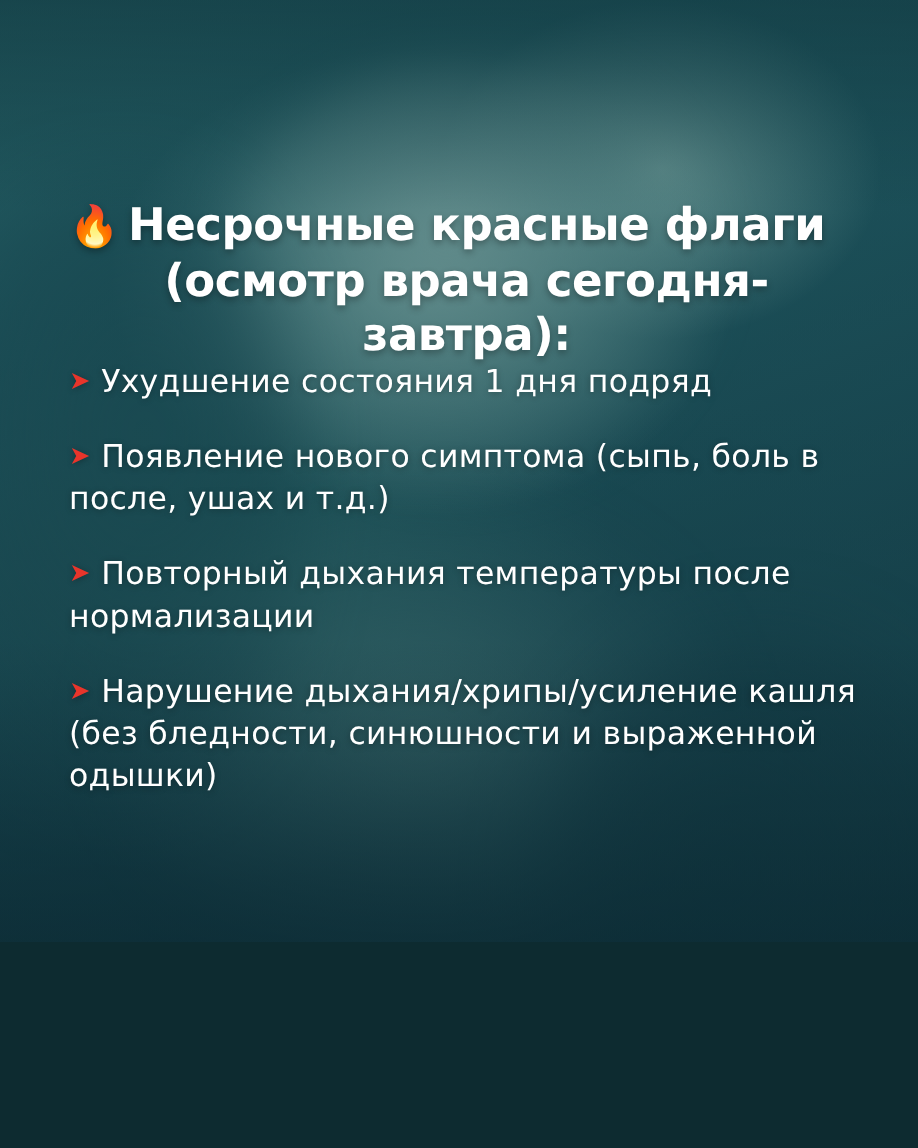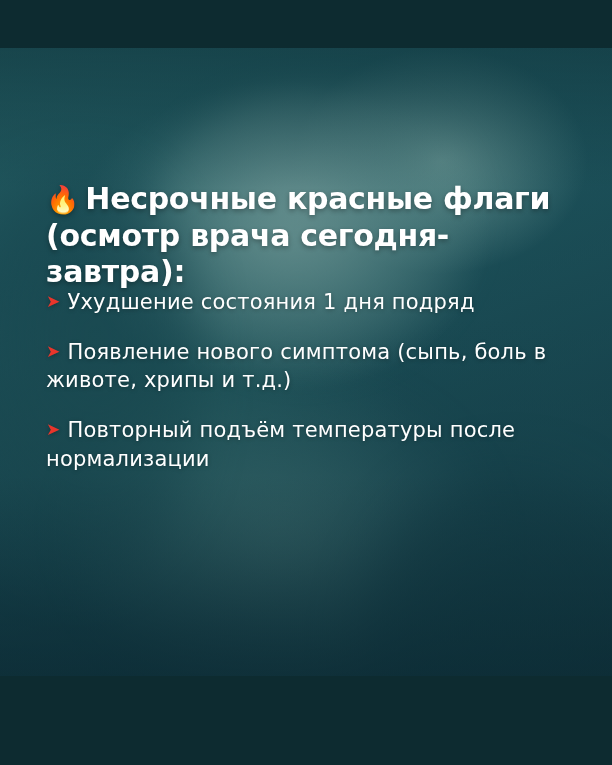--- a/index.html
+++ b/index.html
@@ -7,21 +7,20 @@
     padding: 0;
     background: #0d2b30;
   }
   #poster {
     position: relative;
     width: 612px;
     height: 628px;
     overflow: hidden;
     font-family: "DejaVu Sans", sans-serif;
     background: #17474e;
-    margin-top: 48px;
   }
 
   
   .bg-layer {
     position: absolute;
     inset: 0;
   }
   .bg-base {
     background:
       radial-gradient(ellipse 55% 40% at 46% 30%, #7fb3ae 0%, rgba(127,179,174,0) 62%),
@@ -98,21 +97,21 @@
     font-weight: bold;
     font-size: 30px;
     line-height: 1.22;
     letter-spacing: -0.3px;
     text-shadow: 0 2px 5px rgba(0,0,0,0.32);
   }
   .headline .fire {
     font-size: 27px;
     margin-right: 6px;
   }
-  .headline-l2 { display: block; }
+  .headline-l2 { display: block; text-align: center; }
 
   .list {
     position: absolute;
     left: 46px;
     top: 240px;
     width: 540px;
   }
   .item {
     position: relative;
     margin-bottom: 22px;
@@ -184,24 +183,27 @@
     <div class="headline">
       <span class="fire">🔥</span><span>Несрочные красные флаги</span>
       <span class="headline-l2">(осмотр врача сегодня-завтра):</span>
     </div>
 
     <div class="list">
       <div class="item">
         <span class="bullet">➤</span><span class="item-text">Ухудшение состояния 1 дня подряд</span>
       </div>
       <div class="item">
-        <span class="bullet">➤</span><span class="item-text">Появление нового симптома (сыпь, боль в животе, хрипы и т.д.)</span>
-      </div>
-      <div class="item">
-        <span class="bullet">➤</span><span class="item-text">Повторный подъём температуры после нормализации</span>
+        <span class="bullet">➤</span><span class="item-text">Появление нового симптома (сыпь, боль в после, ушах и т.д.)</span>
+      </div>
+      <div class="item">
+        <span class="bullet">➤</span><span class="item-text">Повторный дыхания температуры после нормализации</span>
+      </div>
+      <div class="item">
+        <span class="bullet">➤</span><span class="item-text">Нарушение дыхания/хрипы/усиление кашля (без бледности, синюшности и выраженной одышки)</span>
       </div>
     </div>
 
     <div class="logo">
       <svg class="logo-mark" viewBox="0 0 48 48">
         <path d="M24 44C13 36 4 29.5 4 19.5 4 12.6 9.4 7.5 16 7.5c4.1 0 7.1 2 8 3.4.9-1.4 3.9-3.4 8-3.4 6.6 0 12 5.1 12 12C44 29.5 35 36 24 44z" fill="none" stroke="#ffffff" stroke-width="2.4"></path>
         <circle cx="18.5" cy="19" r="3.1" fill="#ffffff"></circle>
         <circle cx="29.5" cy="19" r="3.1" fill="#ffffff"></circle>
         <circle cx="24" cy="26.5" r="2.4" fill="#ffffff"></circle>
         <path d="M13.5 31c0-3.2 2.3-5.4 5-5.4s5 2.2 5 5.4z" fill="#ffffff"></path>

